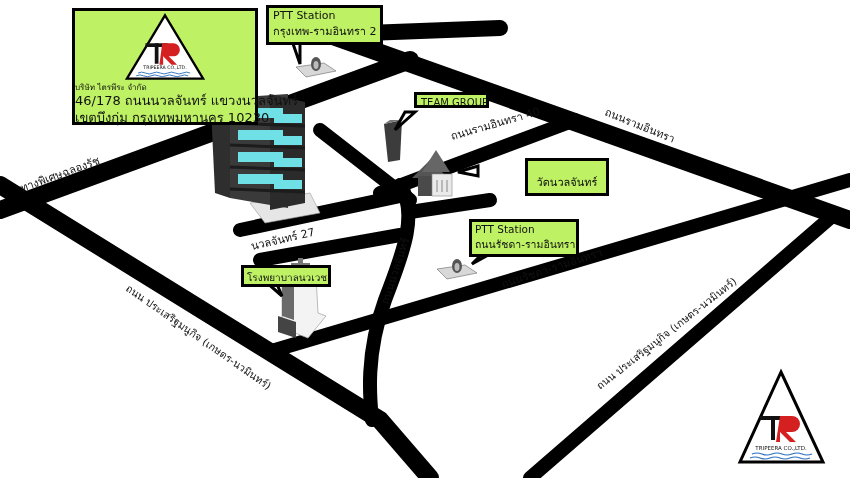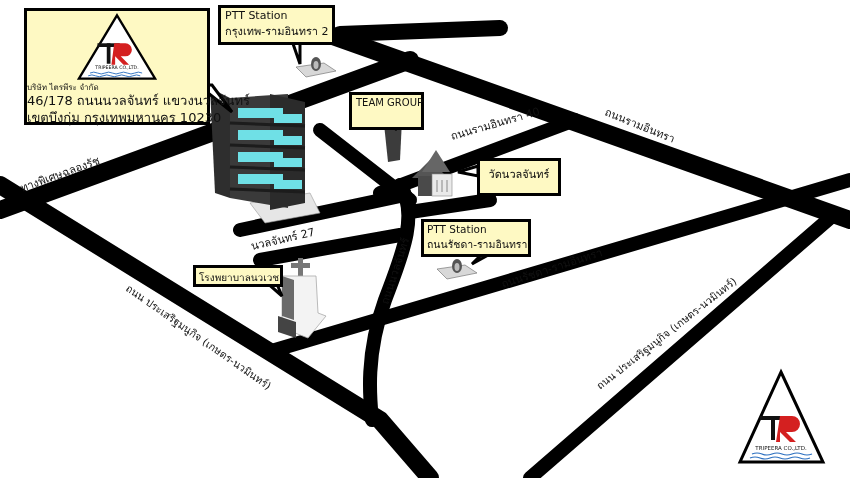--- a/index.html
+++ b/index.html
@@ -1,20 +1,20 @@
 <!DOCTYPE html>
 <html><head>
 <meta charset="utf-8">
 <style>
   html, body { margin:0; padding:0; background:#ffffff; }
   body { width:850px; height:478px; position:relative; overflow:hidden; font-family:"DejaVu Sans", sans-serif; }
   #map { position:absolute; left:0; top:0; width:850px; height:478px; }
   .road { fill:none; stroke:#000; stroke-linecap:round; }
   .label { font-family:"DejaVu Sans", sans-serif; fill:#111; }
-  .callout { position:absolute; background:#fef9c3; border:3px solid #000; box-sizing:border-box; color:#111; font-family:"DejaVu Sans", sans-serif; line-height:1.15; }
+  .callout { position:absolute; background:#bef264; border:3px solid #000; box-sizing:border-box; color:#111; font-family:"DejaVu Sans", sans-serif; line-height:1.15;margin-left:48px; }
   .callout .line { display:block; white-space:nowrap; }
 </style>
 </head>
 <body>
 
 <svg id="map" viewBox="0 0 850 478" xmlns="http://www.w3.org/2000/svg">
 
   <g>
 
     <path class="road" d="M0,210 L410,60" stroke-width="18"></path>
@@ -143,25 +143,25 @@
   <span class="line" style="font-size:8px;margin-top:1px;">บริษัท ไตรพีระ จำกัด</span>
   <span class="line" style="font-size:13px;margin-top:2px;">46/178 ถนนนวลจันทร์ แขวงนวลจันทร์</span>
   <span class="line" style="font-size:13px;margin-top:2px;">เขตบึงกุ่ม กรุงเทพมหานคร 10230</span>
 </div>
 
 <div class="callout" style="left:218px; top:5px; width:117px; height:40px; padding:2px 4px;">
   <span class="line" style="font-size:11px;">PTT Station</span>
   <span class="line" style="font-size:11px;margin-top:3px;">กรุงเทพ-รามอินทรา 2</span>
 </div>
 
-<div class="callout" style="left:349px; top:92px; width:75px; height:38px; padding:2px 4px;">
+<div class="callout" style="left:366px; top:92px; width:75px; height:16px; padding:2px 4px;">
   <span class="line" style="font-size:10px;">TEAM GROUP</span>
 </div>
 
-<div class="callout" style="left:477px; top:158px; width:84px; height:38px; padding:8px 5px; text-align:center;">
+<div class="callout" style="left:477px; top:158px; width:84px; height:28px; padding:16px 5px; text-align:center;">
   <span class="line" style="font-size:11px;">วัดนวลจันทร์</span>
 </div>
 
 <div class="callout" style="left:421px; top:219px; width:110px; height:38px; padding:1px 3px;">
   <span class="line" style="font-size:10.5px;">PTT Station</span>
   <span class="line" style="font-size:10.5px;margin-top:3px;">ถนนรัชดา-รามอินทรา</span>
 </div>
 
 <div class="callout" style="left:193px; top:265px; width:90px; height:22px; padding:4px 3px;">
   <span class="line" style="font-size:10px;">โรงพยาบาลนวเวช</span>

